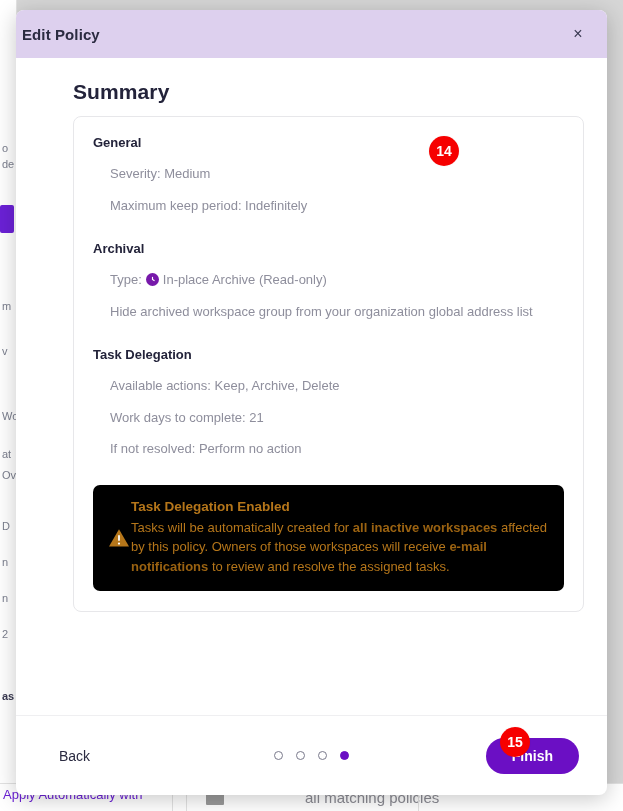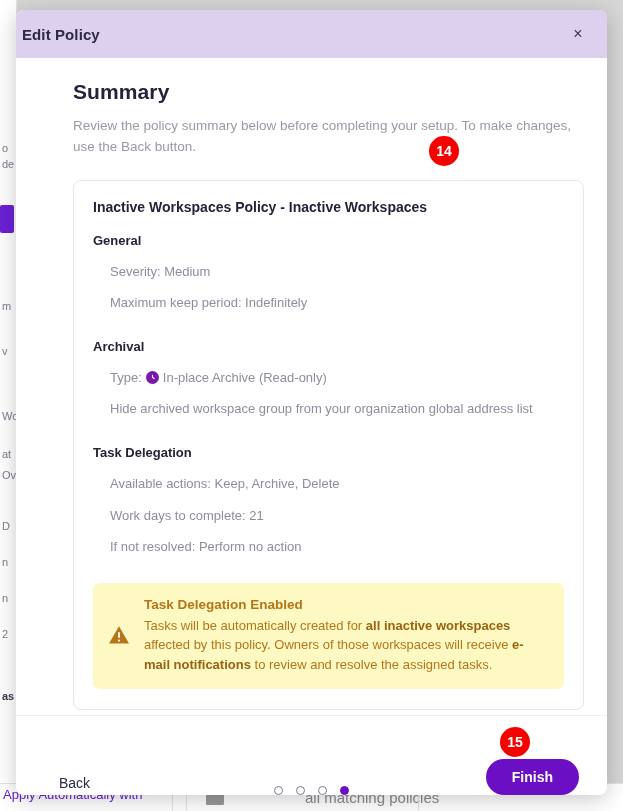--- a/index.html
+++ b/index.html
@@ -194,26 +194,25 @@
     font-size: 9px;
     line-height: 1;
     flex: 0 0 auto;
     position: relative;
     top: 0px;
   }
 
   
   .callout {
     margin-top: 20px;
-    background: #fef9c3;
+    background: #000000;
     border-radius: 7px;
     padding: 14px 16px 15px 14px;
     display: flex;
     align-items: center;
-    gap: 13px;
   }
   .callout-icon {
     flex: 0 0 auto;
     width: 24px; height: 22px;
     display: flex;
     align-items: center;
     justify-content: center;
   }
   .callout-body { flex: 1 1 auto; }
   .callout-title {
@@ -246,21 +245,21 @@
   }
   .badge-14 { left: 429px; top: 136px; }
   .badge-15 { left: 500px; top: 727px; }
 
   
   .dialog-footer {
     flex: 0 0 auto;
     height: 80px;
     border-top: 1px solid #efeff1;
     display: flex;
-    align-items: flex-end;
+    align-items: center;
     padding: 0 24px;
     position: relative;
   }
   .back-link {
     font-size: 14px;
     color: #2b2b41;
     background: none;
     border: none;
     cursor: pointer;
     padding: 4px 2px;
@@ -335,25 +334,23 @@
 <div class="dialog">
 
   <div class="dialog-header">
     <div class="dialog-title">Edit Policy</div>
     <button class="close-btn">×</button>
   </div>
 
   <div class="dialog-body">
 
     <h1 class="page-title">Summary</h1>
-    <p class="page-subtitle">Review the policy summary below before completing your setup. To make changes, use the Back button.</p>
 
     <div class="summary-card">
 
-      <div class="card-heading">Inactive Workspaces Policy - Inactive Workspaces</div>
 
       <div class="section-heading">General</div>
       <div class="detail-line">
         <span>Severity: Medium</span>
       </div>
       <div class="detail-line">
         <span>Maximum keep period: Indefinitely</span>
       </div>
 
       <div class="section-heading spaced">Archival</div>

